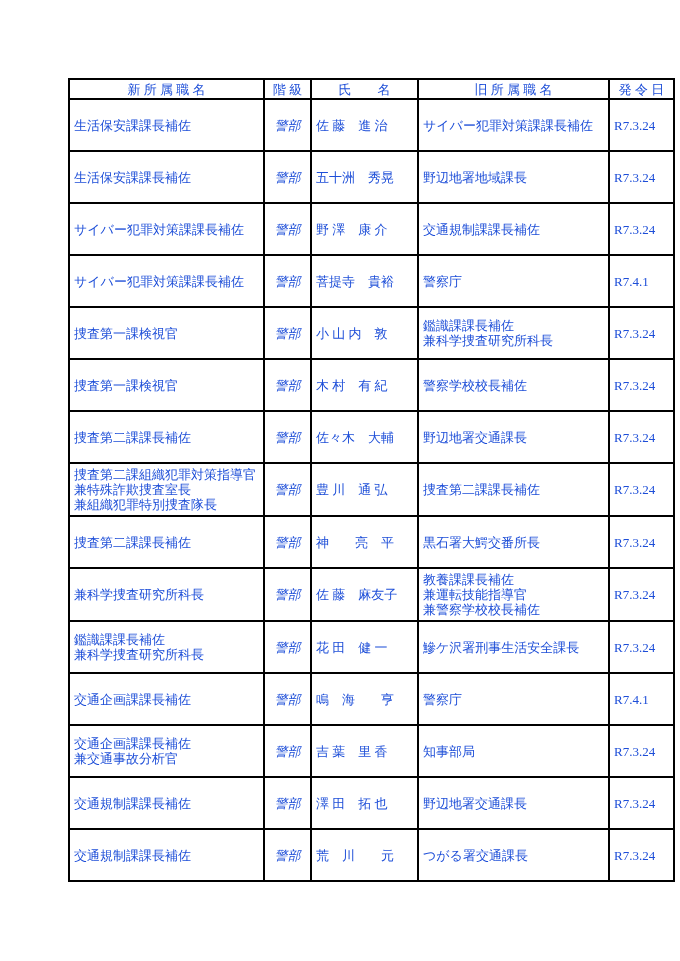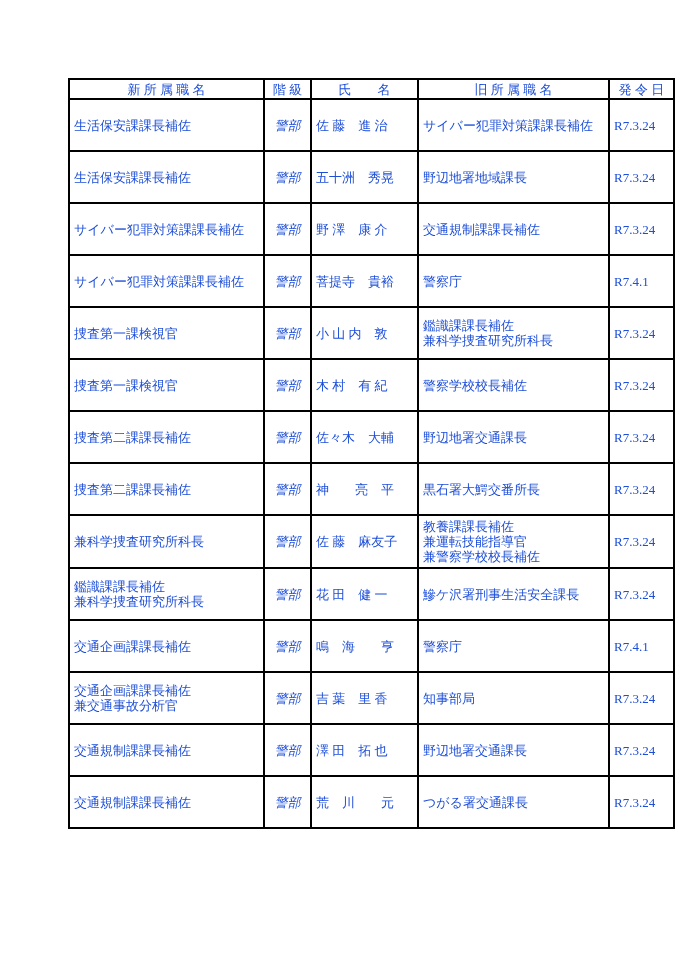--- a/index.html
+++ b/index.html
@@ -113,20 +113,29 @@
         <td class="c-date">R7.3.24</td>
       </tr>
       <tr>
         <td class="c-new">捜査第二課課長補佐</td>
         <td class="c-rank">警部</td>
         <td class="c-name">佐々木　大輔</td>
         <td class="c-old">野辺地署交通課長</td>
         <td class="c-date">R7.3.24</td>
       </tr>
       <tr>
+        <td class="c-new">捜査第二課組織犯罪対策指導官
+兼特殊詐欺捜査室長
+兼組織犯罪特別捜査隊長</td>
+        <td class="c-rank">警部</td>
+        <td class="c-name">豊 川　通 弘</td>
+        <td class="c-old">捜査第二課課長補佐</td>
+        <td class="c-date">R7.3.24</td>
+      </tr>
+      <tr>
         <td class="c-new">捜査第二課課長補佐</td>
         <td class="c-rank">警部</td>
         <td class="c-name">神　　亮　平</td>
         <td class="c-old">黒石署大鰐交番所長</td>
         <td class="c-date">R7.3.24</td>
       </tr>
       <tr>
         <td class="c-new">兼科学捜査研究所科長</td>
         <td class="c-rank">警部</td>
         <td class="c-name">佐 藤　麻友子</td>

